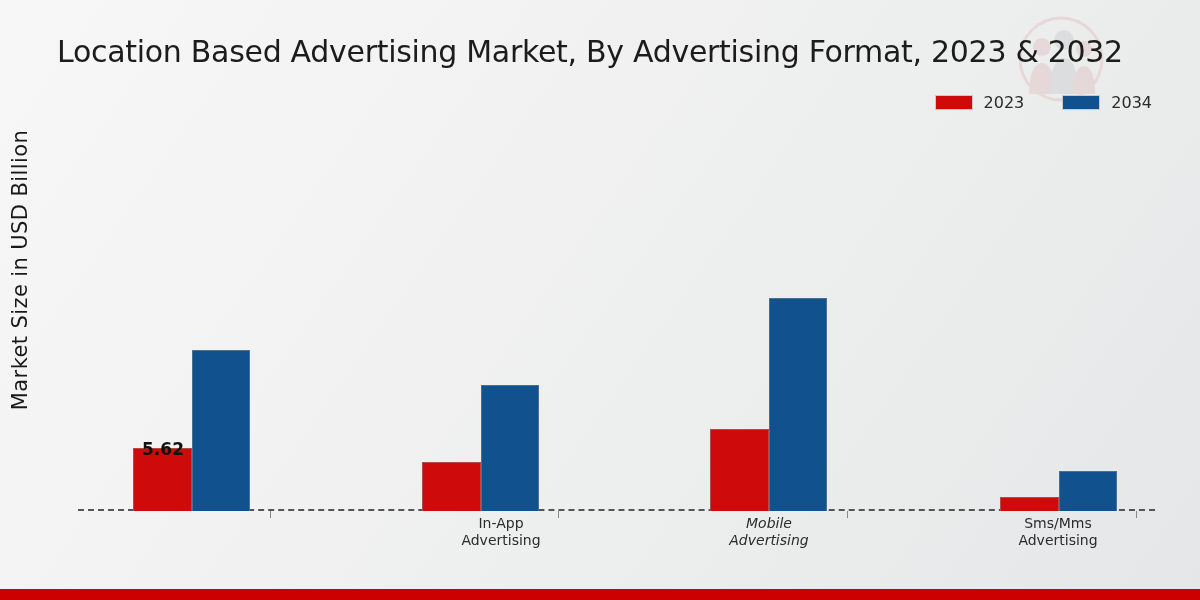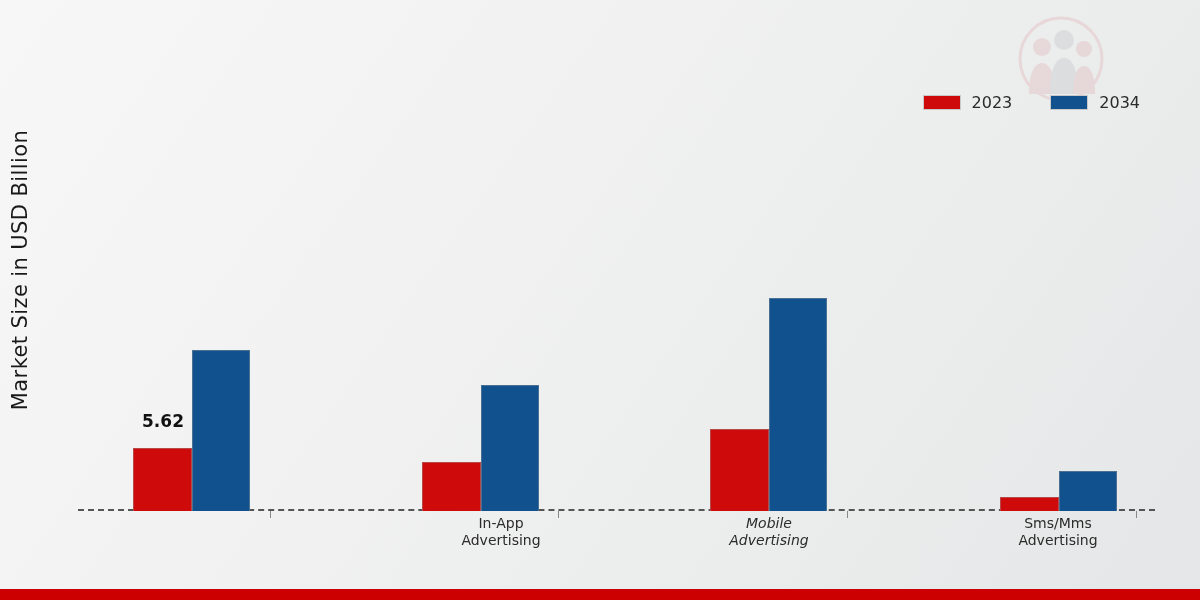--- a/index.html
+++ b/index.html
@@ -35,21 +35,21 @@
     font-size: 30px;
     font-weight: 400;
     color: #1c1c1c;
     letter-spacing: -0.3px;
     white-space: nowrap;
   }
 
   
   #legend {
     position: absolute;
-    left: 0; top: 93px;
+    left: 12px; top: 93px;
     width: 1140px;
     display: flex;
     justify-content: flex-end;
     align-items: center;
     gap: 38px;
   }
   .legend-item { display: flex; align-items: center; gap: 11px; }
   .legend-swatch {
     width: 38px; height: 15px;
     border: 1px solid #c9c9c9;
@@ -143,20 +143,21 @@
       <circle cx="43" cy="43" r="41" fill="none" stroke="#e0a8ae" stroke-width="3"></circle>
       <circle cx="24" cy="31" r="9" fill="#dca9ae"></circle>
       <path d="M11 78 C11 56 17 47 24 47 C31 47 37 56 37 78 Z" fill="#dca9ae"></path>
       <circle cx="46" cy="24" r="10" fill="#b9bcc2"></circle>
       <path d="M32 78 C32 52 38 42 46 42 C54 42 60 52 60 78 Z" fill="#b9bcc2"></path>
       <circle cx="66" cy="33" r="8" fill="#dca9ae"></circle>
       <path d="M55 78 C55 58 60 50 66 50 C72 50 77 58 77 78 Z" fill="#dca9ae"></path>
     </svg>
   </div>
 
+  <div id="chart-title">Location Based Advertising Market, By Advertising Format, 2023 &amp; 2032</div>
 
   <div id="legend">
     <div class="legend-item">
       <span class="legend-swatch" style="background:#cf0a0a;"></span>
       <span class="legend-label">2023</span>
     </div>
     <div class="legend-item">
       <span class="legend-swatch" style="background:#10518e;"></span>
       <span class="legend-label">2034</span>
     </div>
@@ -170,21 +171,21 @@
 
     <div id="baseline"></div>
 
     <div class="tick" style="left:192px;"></div>
     <div class="tick" style="left:480px;"></div>
     <div class="tick" style="left:769px;"></div>
     <div class="tick" style="left:1058px;"></div>
 
     <div class="bar red" style="left:55px;  width:59px; height:63px;"></div>
     <div class="bar blue" style="left:114px; width:58px; height:161px;"></div>
-    <div class="bar-value" style="left:45px; bottom:80px; width:80px;">5.62</div>
+    <div class="bar-value" style="left:45px; bottom:52px; width:80px;">5.62</div>
 
     <div class="bar red" style="left:344px; width:59px; height:49px;"></div>
     <div class="bar blue" style="left:403px; width:58px; height:126px;"></div>
 
     <div class="bar red" style="left:632px; width:59px; height:82px;"></div>
     <div class="bar blue" style="left:691px; width:58px; height:213px;"></div>
 
     <div class="bar red" style="left:922px; width:59px; height:14px;"></div>
     <div class="bar blue" style="left:981px; width:58px; height:40px;"></div>
   </div>

